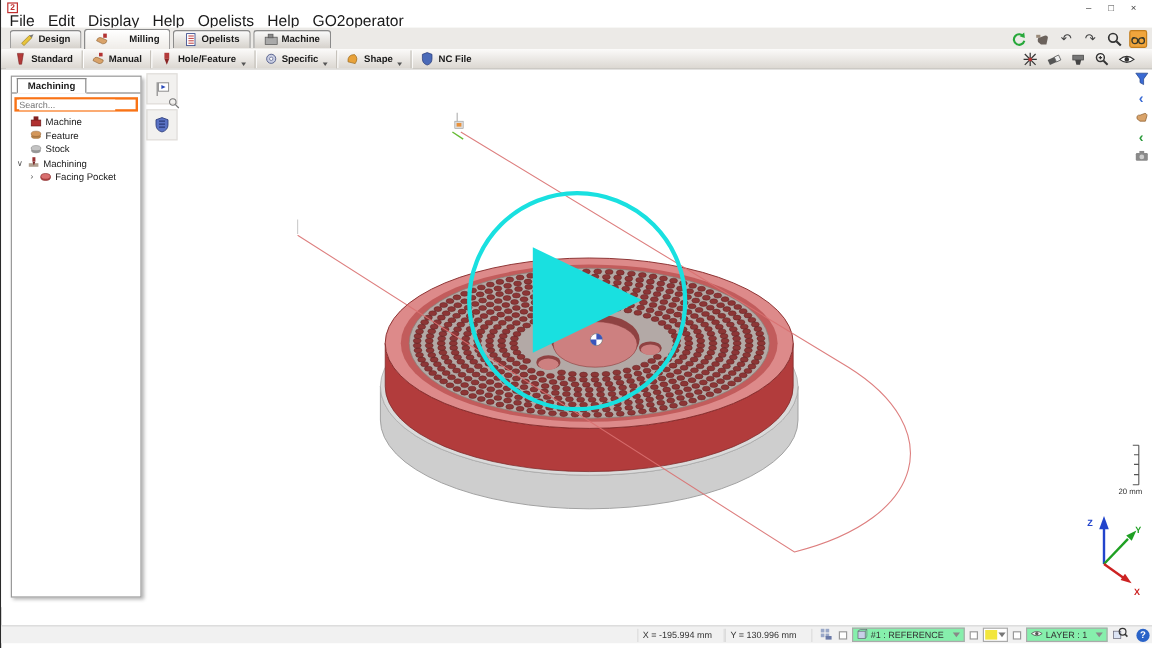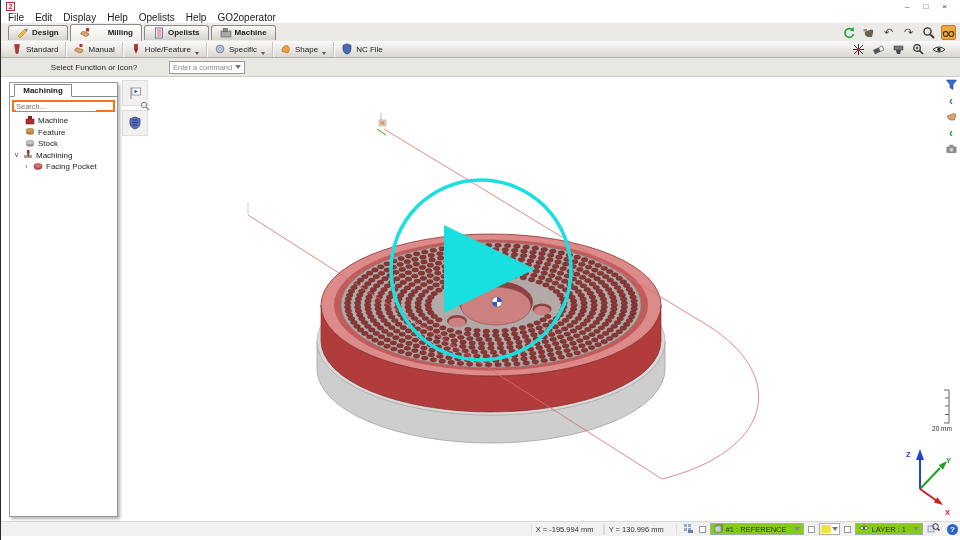--- a/index.html
+++ b/index.html
@@ -8,34 +8,34 @@
   .app { position:relative; width:960px; height:540px; border-left:1px solid #2a2a2a; background:#fff; }
 
   
   .titlebar { height:12px; display:flex; align-items:center; gap:4px; padding:0 5px; font-size:8px; background:#fff; }
   .app-icon { width:9px; height:9px; border:1px solid #c03030; background:#fff; color:#c03030; font-size:7px; line-height:7px; text-align:center; font-weight:bold; flex:0 0 auto; }
   .title-text { white-space:nowrap; overflow:hidden; }
   .win-controls { margin-left:auto; display:flex; gap:14px; font-size:8px; color:#444; padding-right:8px; }
   .win-controls span { cursor:default; }
 
   
-  .menubar { height:11px; display:flex; align-items:center; gap:11px; padding:0 7px; font-size:10px; background:#fff; }
+  .menubar { height:11px; display:flex; align-items:center; gap:11px; padding:0 7px; font-size:13px; background:#fff; }
 
   
   .tabstrip { height:18px; background:#eceae7; display:flex; align-items:center; padding-left:7px; position:relative; }
   .tab { height:15px; display:flex; align-items:center; gap:3px; padding:0 8px; margin-right:2px; font-size:8px; font-weight:bold;
     background:linear-gradient(#fafafa,#d6d2cc); border:1px solid #8a8a8a; border-bottom:none; border-radius:3px 3px 0 0; }
   .tab.active { background:linear-gradient(#ffffff,#efece8); height:17px; position:relative; z-index:2;gap:17px; }
   .tab svg { display:block; }
   .topbar-icons { position:absolute; right:4px; top:2px; display:flex; align-items:center; gap:5px; }
   .tool-ic { width:15px; height:15px; display:flex; align-items:center; justify-content:center; font-size:11px; color:#444; }
   .tool-ic.orange { background:#f0a53c; border-radius:2px; border:1px solid #c37e1d; }
 
   
-  .ribbon { height:17px; background:linear-gradient(#fbfaf9,#dbd7d1); border-bottom:1px solid #b3b0aa; display:flex; align-items:center; padding-left:3px; position:relative; }
+  .ribbon { height:17px; background:linear-gradient(#fbfaf9,#dbd7d1); border-bottom:1px solid #b3b0aa; display:flex; align-items:center; padding-left:3px; position:relative;font-weight:bold; }
   .rbtn { height:15px; display:flex; align-items:center; gap:3px; padding:0 7px; font-size:8px; border-right:1px solid #c6c2bb; box-shadow:1px 0 0 #fff; position:relative; }
   .rbtn svg { display:block; }
   .flyout { width:0; height:0; border-left:2.5px solid transparent; border-right:2.5px solid transparent; border-top:3px solid #555; margin-left:1px; align-self:flex-end; margin-bottom:2px; }
   .ribbon-icons { position:absolute; right:14px; top:1px; display:flex; align-items:center; gap:5px; }
 
   
   .cmdbar { height:19px; background:#e9e7e3; border-bottom:1px solid #cfccc7; display:flex; align-items:center; font-size:8px; }
   .cmd-label { width:130px; margin-left:28px; text-align:center; color:#222; }
   .cmd-dd { margin-left:10px; width:76px; height:13px; background:#fff; border:1px solid #9a9a9a; display:flex; align-items:center; justify-content:space-between; padding:0 3px; font-size:7.5px; color:#8a8a8a; }
   .dd-arrow { width:0; height:0; border-left:3px solid transparent; border-right:3px solid transparent; border-top:4px solid #777; }
@@ -60,21 +60,21 @@
   .right-strip { position:absolute; right:1px; top:0px; display:flex; flex-direction:column; gap:1px; align-items:center; z-index:4; }
   .strip-ic { width:16px; height:15px; display:flex; align-items:center; justify-content:center; font-size:12px; font-weight:bold; }
   .chev-blue { color:#3a6ad4; } .chev-green { color:#2a9a3a; }
 
   
   .statusbar { position:absolute; left:0; bottom:4px; width:960px; height:15px; background:#f1f1f1; border-top:1px solid #d8d8d8; display:flex; align-items:center; font-size:7.5px; color:#333; }
   .sb-spacer { flex:1; }
   .coord { width:73px; border-left:1px solid #dcdcdc; border-right:1px solid #dcdcdc; padding:0 4px; height:11px; line-height:11px; white-space:nowrap; }
   .sb-group { display:flex; align-items:center; gap:4px; margin-left:6px; }
   .cbox { width:7px; height:7px; border:1px solid #999; background:#fff; }
-  .sb-dd { height:12px; background:#84cc16; border:1px solid #aaa; display:flex; align-items:center; gap:3px; padding:0 3px; white-space:nowrap; }
+  .sb-dd { height:12px; background:#86efac; border:1px solid #aaa; display:flex; align-items:center; gap:3px; padding:0 3px; white-space:nowrap; }
   .sb-dd .dd-arrow { border-top-color:#888; margin-left:4px; }
   .swatch-wrap { display:flex; align-items:center; border:1px solid #aaa; background:#fff; height:12px; padding:1px; gap:1px; }
   .swatch { width:10px; height:8px; }
   .help-btn { width:11px; height:11px; border-radius:50%; background:#2a63c8; color:#fff; font-size:8px; font-weight:bold; text-align:center; line-height:11px; margin:0 3px; }
 </style>
 </head>
 <body>
 
 <div class="app">
 
@@ -261,27 +261,20 @@
         </span>
       <span class="tool-ic">
           <svg width="14" height="13" viewBox="0 0 14 13">
             <path d="M1 6.5 Q7 1.5 13 6.5 Q7 11.5 1 6.5 Z" fill="#fff" stroke="#333" stroke-width="1"></path>
             <circle cx="7" cy="6.5" r="1.9" fill="#333"></circle>
           </svg>
         </span>
     </div>
   </div>
 
-  <div class="cmdbar">
-    <div class="cmd-label">Select Function or Icon?</div>
-    <div class="cmd-dd">
-      <span>Enter a command</span>
-      <span class="dd-arrow"></span>
-    </div>
-  </div>
 
   <div class="main">
     <svg id="scene" width="960" height="448" viewBox="0 77 960 448">
         <line x1="247" y1="202" x2="247" y2="214" stroke="#cfcfcf" stroke-width="1"></line>
         <g>
     <path d="M 316 341 A 174 74 0 0 0 664 341 L 664 369 A 174 74 0 0 1 316 369 Z" fill="#cecece" stroke="#9f9f9f" stroke-width="0.8"></path>
     <ellipse cx="490" cy="341" rx="174" ry="74" fill="#dadada" stroke="#aaa" stroke-width="0.6"></ellipse>
   </g>
         <g>
     <path d="M 320 305 A 170 71 0 0 0 660 305 L 660 341 A 170 71 0 0 1 320 341 Z" fill="#b23c3c" stroke="#7a2525" stroke-width="0.6"></path>

